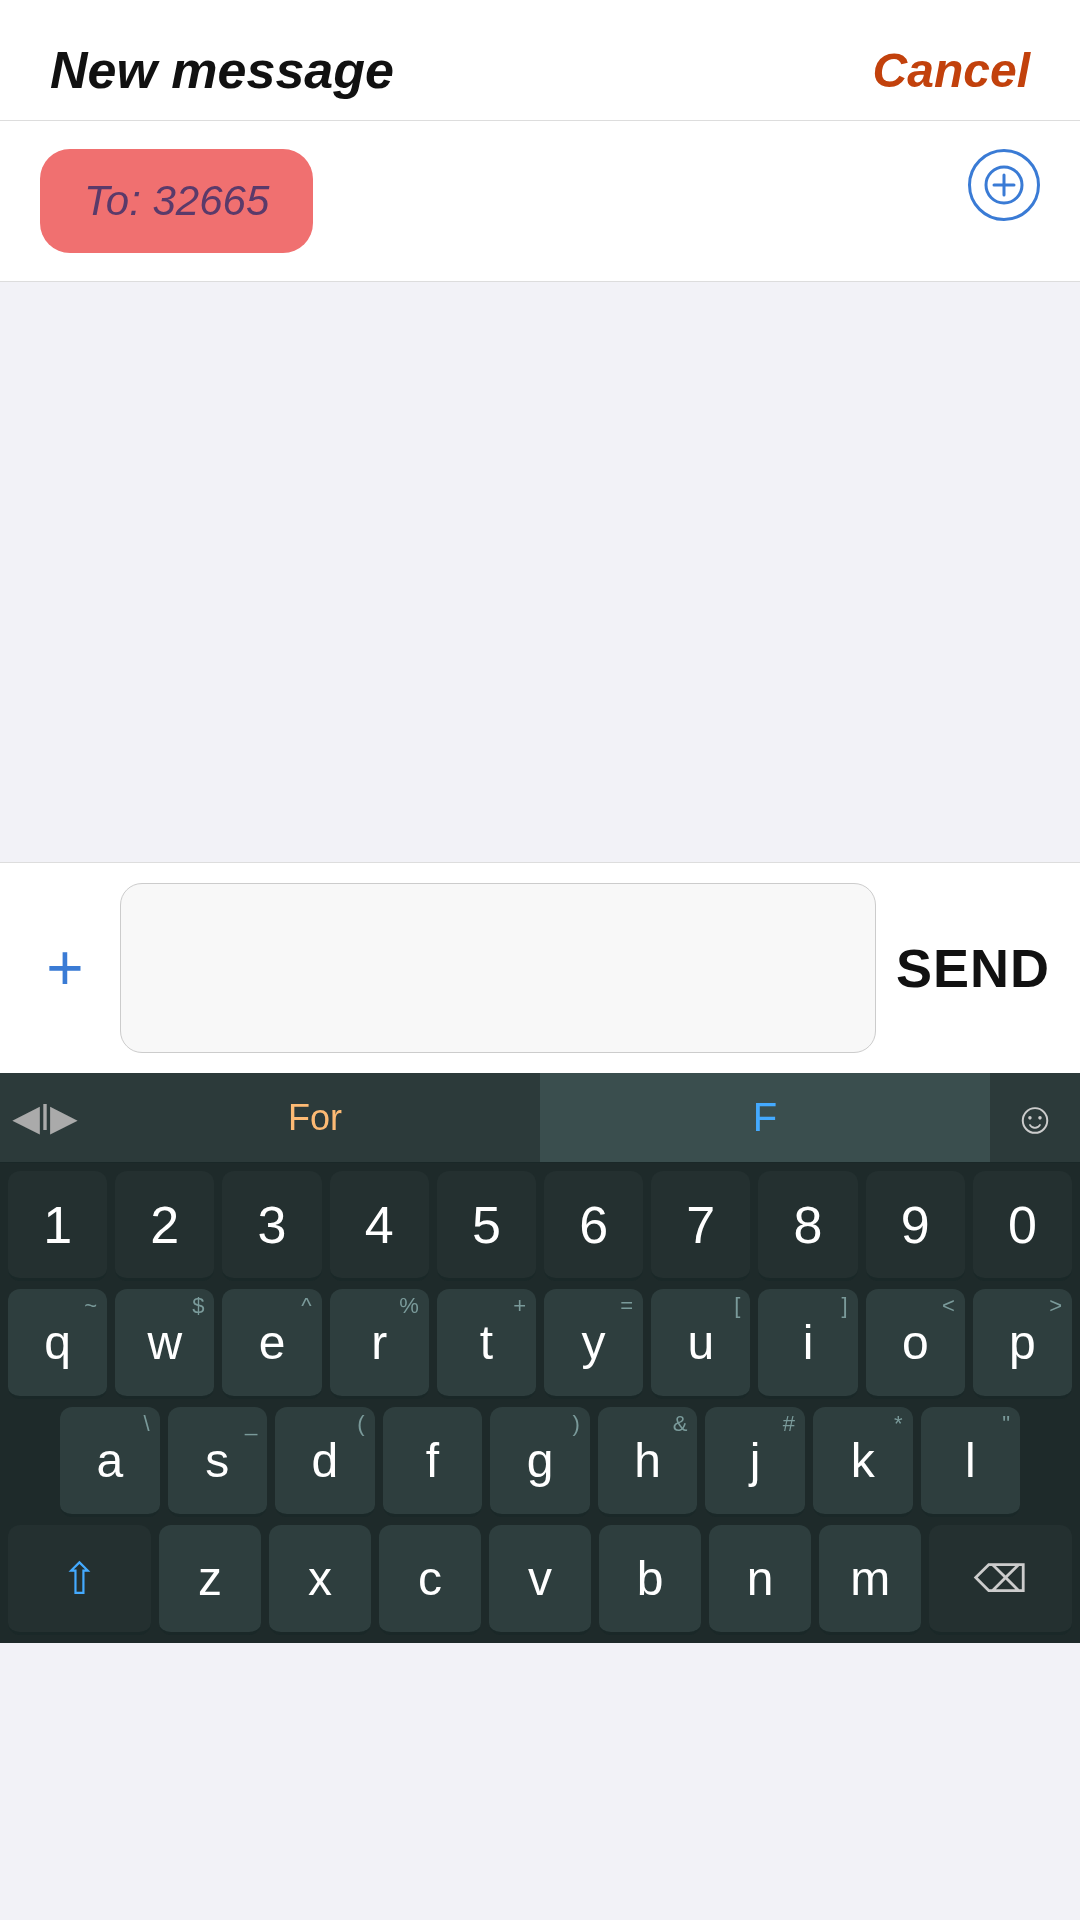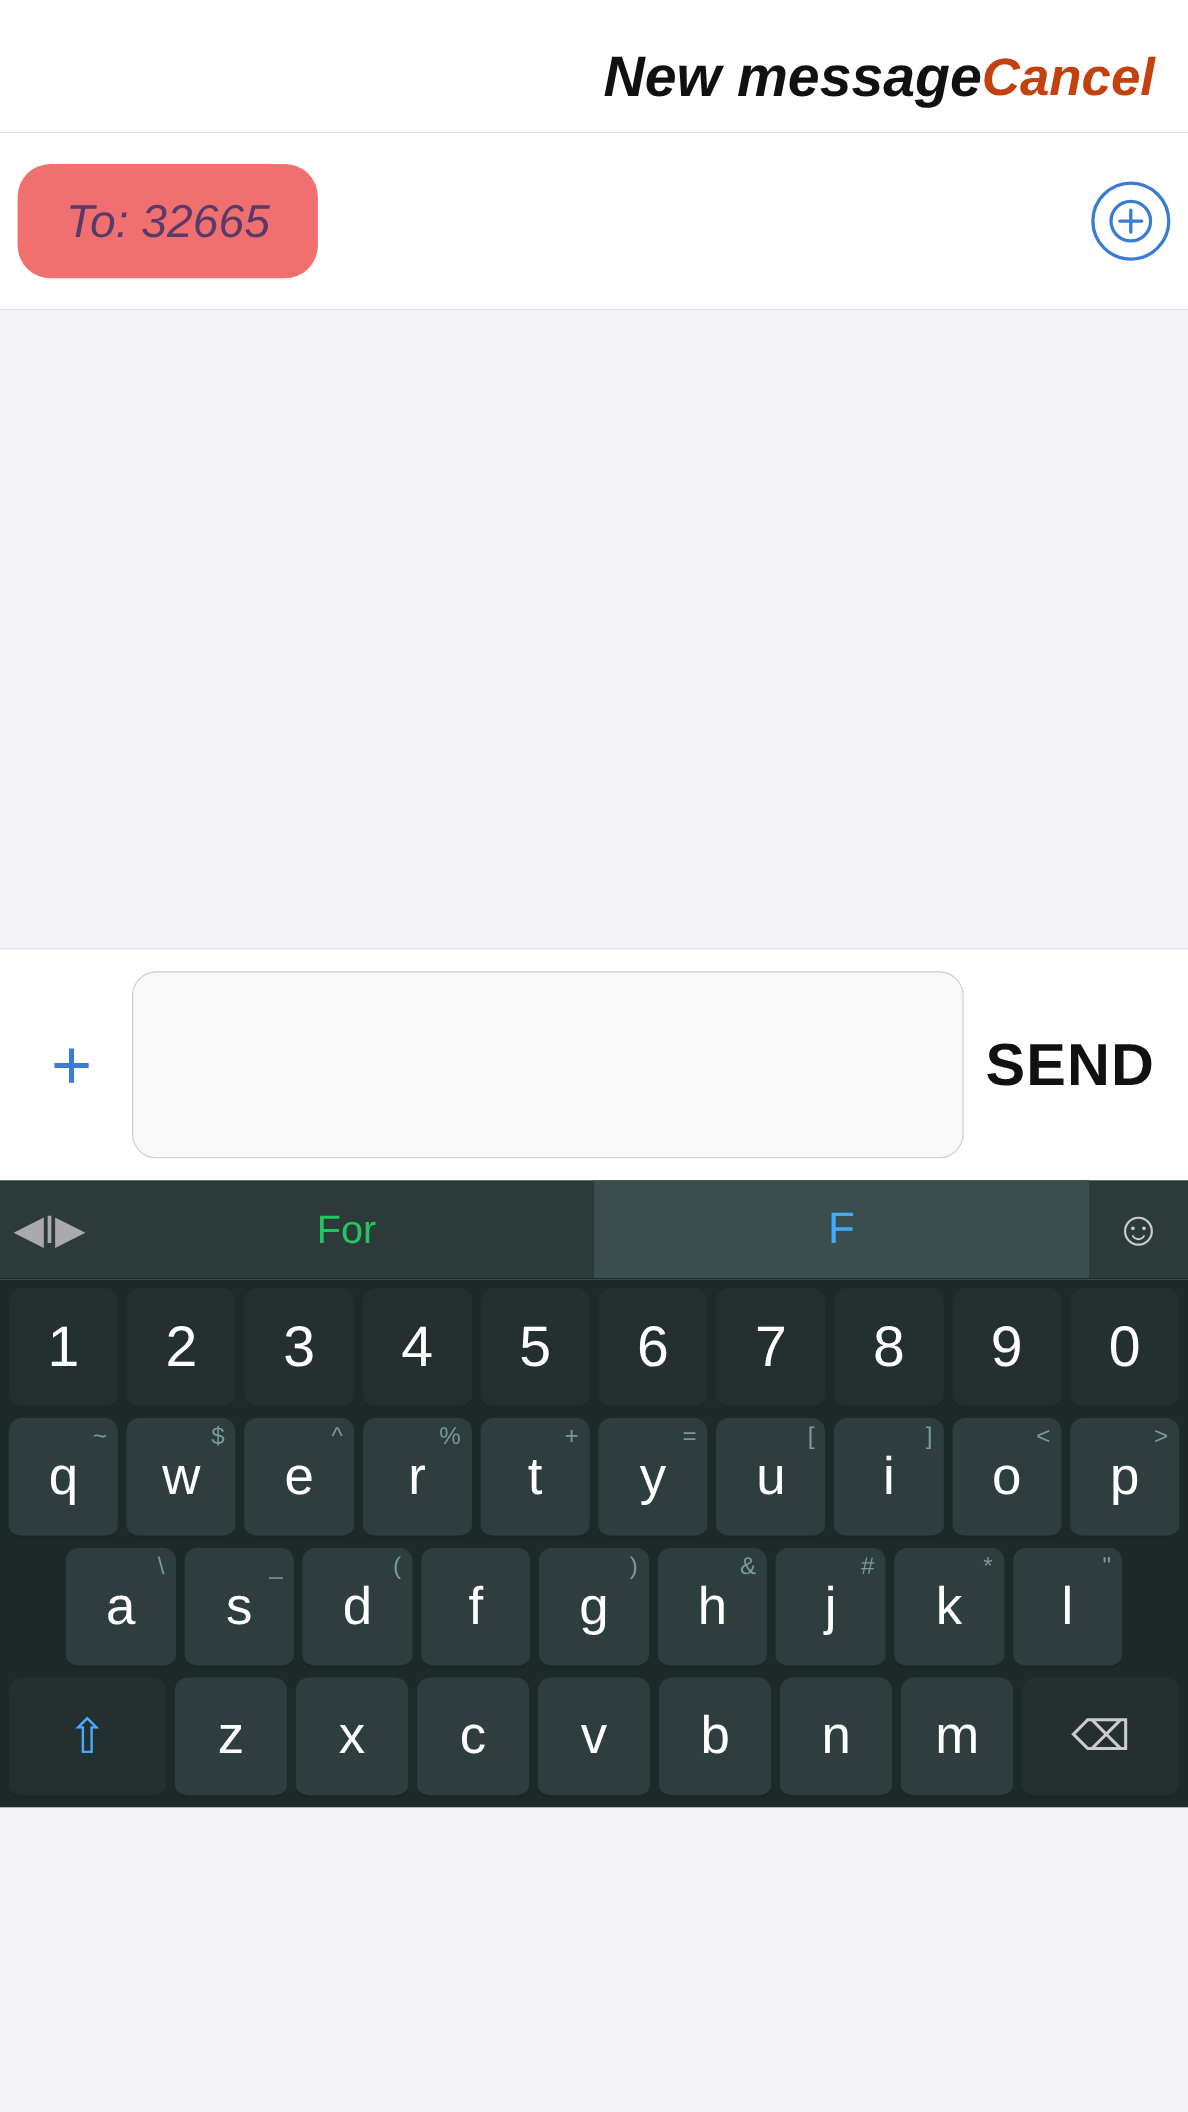--- a/index.html
+++ b/index.html
@@ -9,44 +9,44 @@
       height: 1920px;
       overflow: hidden;
       font-family: -apple-system, 'Helvetica Neue', Arial, sans-serif;
       background: #f2f2f7;
     }
 
     
     .header {
       display: flex;
       align-items: center;
-      justify-content: flex-end;
-      padding: 40px 30px 20px 50px;
+      justify-content: space-between;
+      padding: 40px 50px 20px 50px;
       background: #ffffff;
       border-bottom: 1px solid #ddd;
     }
     .header-title {
       font-size: 52px;
       font-style: italic;
       font-weight: 700;
       color: #111;
     }
     .header-cancel {
       font-size: 48px;
       font-weight: 700;
       font-style: italic;
       color: #c2410c;
       cursor: pointer;
     }
 
     
     .to-row {
       display: flex;
-      align-items: center;
-      padding: 28px 16px;
+      align-items: flex-start;
+      padding: 28px 40px;
       background: #ffffff;
       border-bottom: 1px solid #ddd;
       gap: 30px;
     }
     .to-chip {
       background: #f07070;
       border-radius: 30px;
       padding: 28px 44px;
       display: flex;
       align-items: center;
@@ -128,21 +128,21 @@
       height: 90px;
       border-bottom: 1px solid #1a2828;
     }
     .keyboard-bar-item {
       flex: 1;
       display: flex;
       align-items: center;
       justify-content: center;
       height: 100%;
       font-size: 36px;
-      color: #22c55e;
+      color: #fdba74;
       cursor: pointer;
     }
     .keyboard-bar-item.active {
       background: #3a4e4e;
       color: #4af;
     }
     .keyboard-bar-emoji {
       width: 90px;
       display: flex;
       align-items: center;

